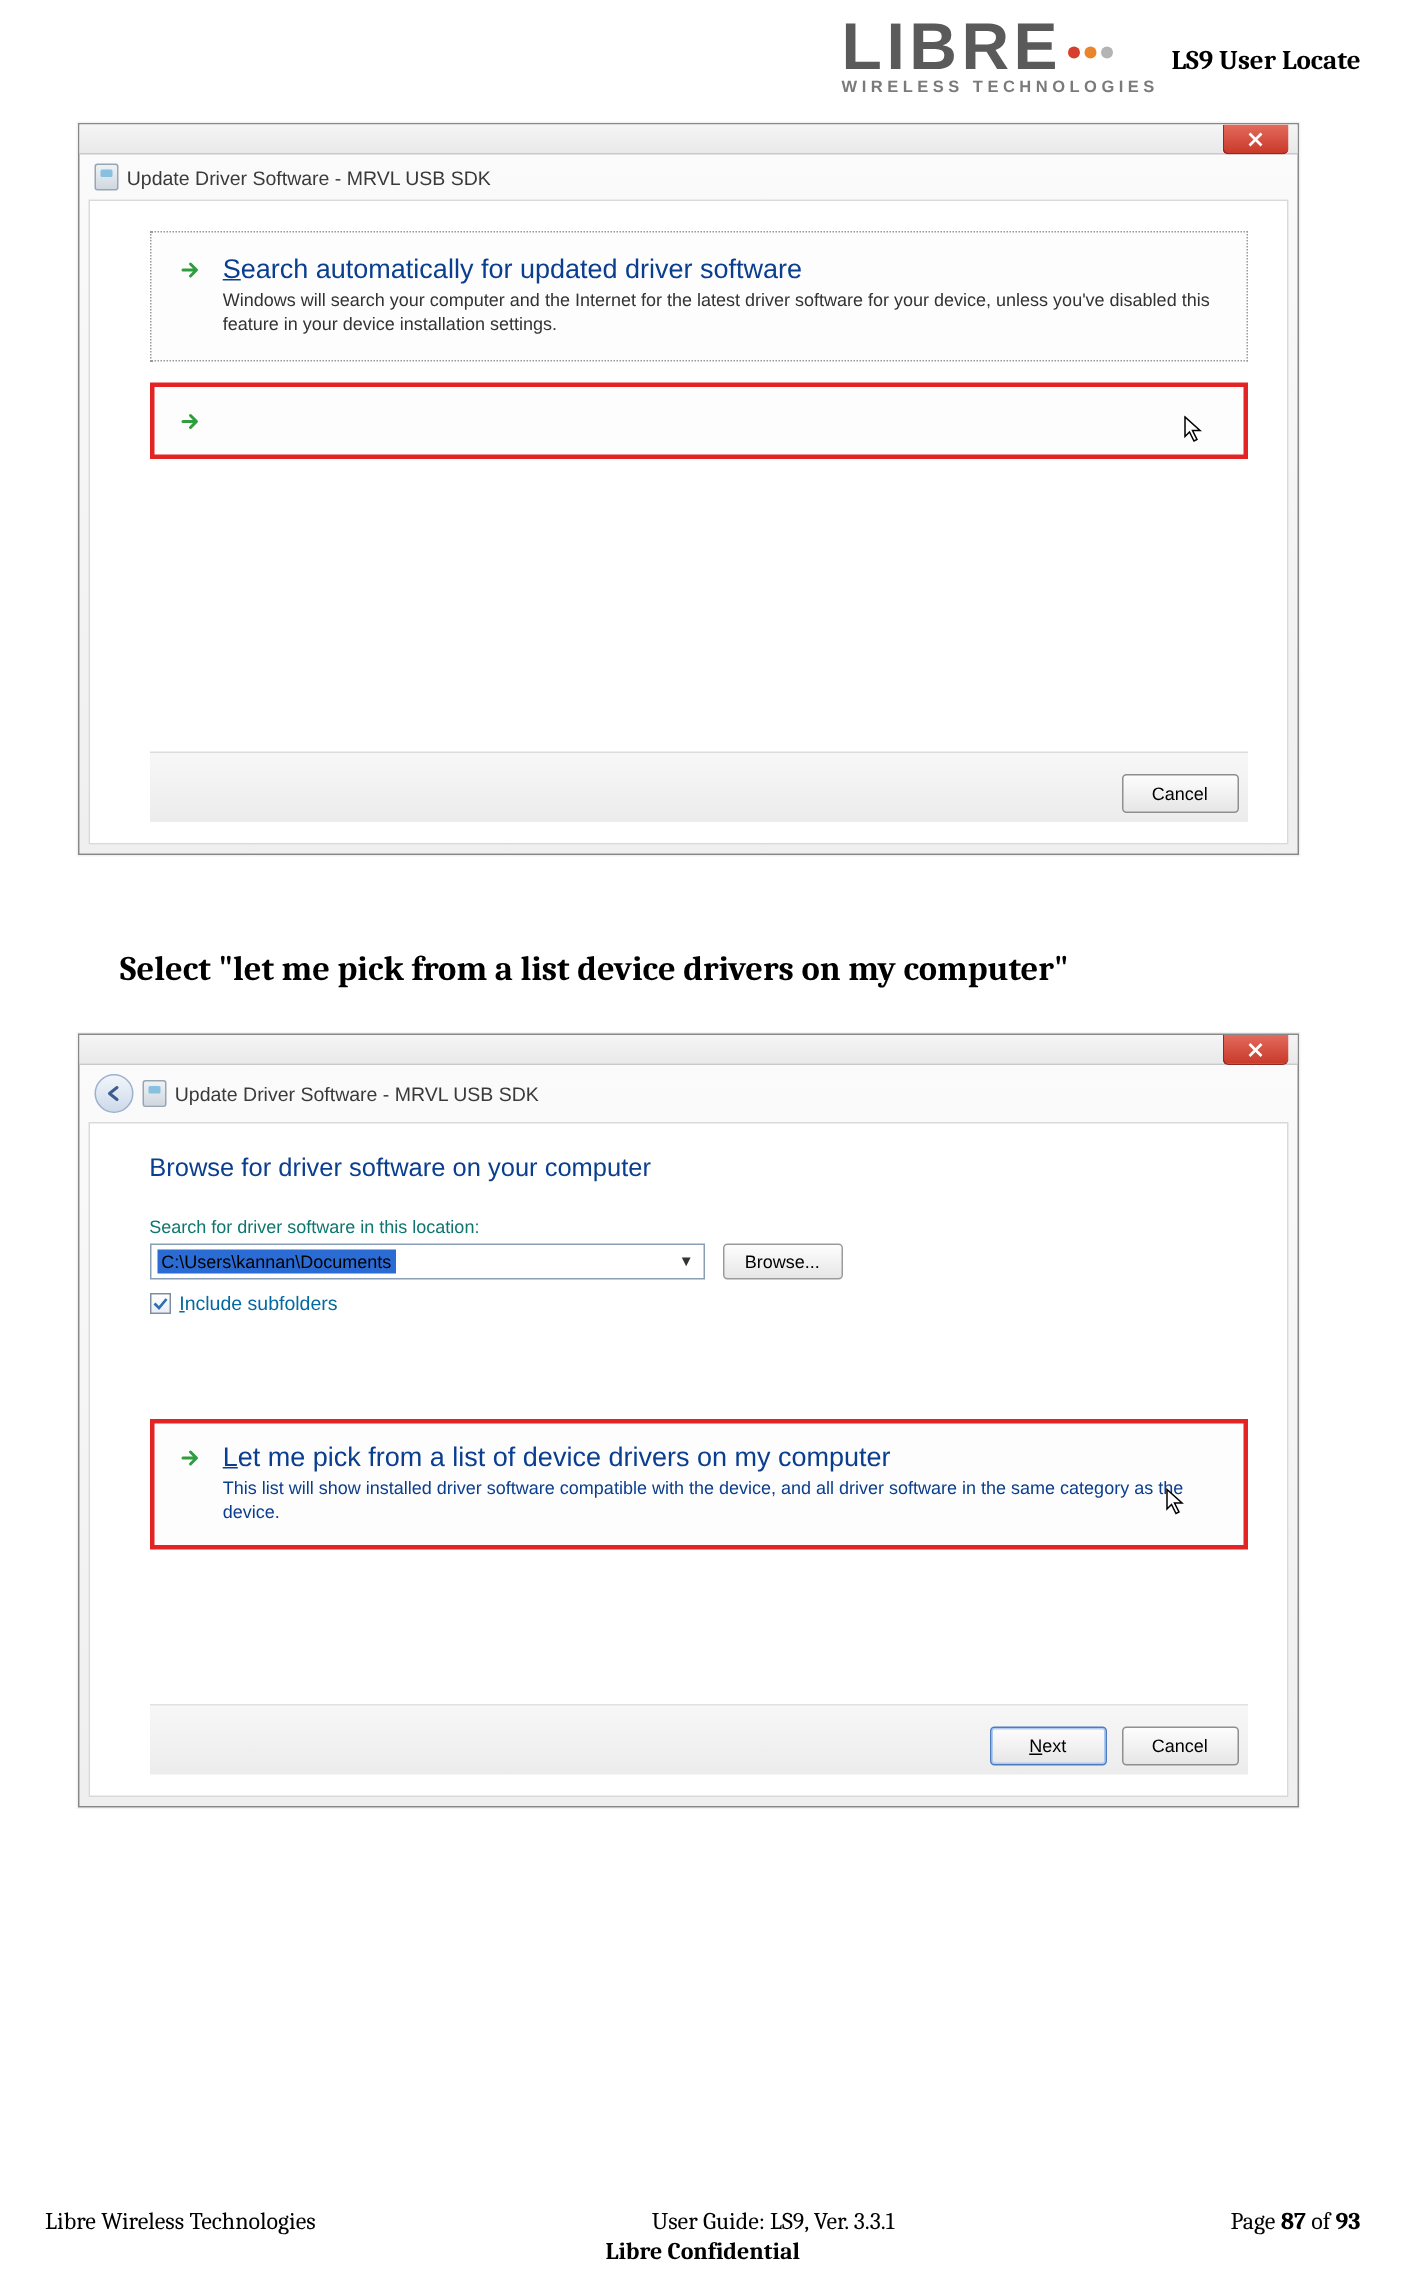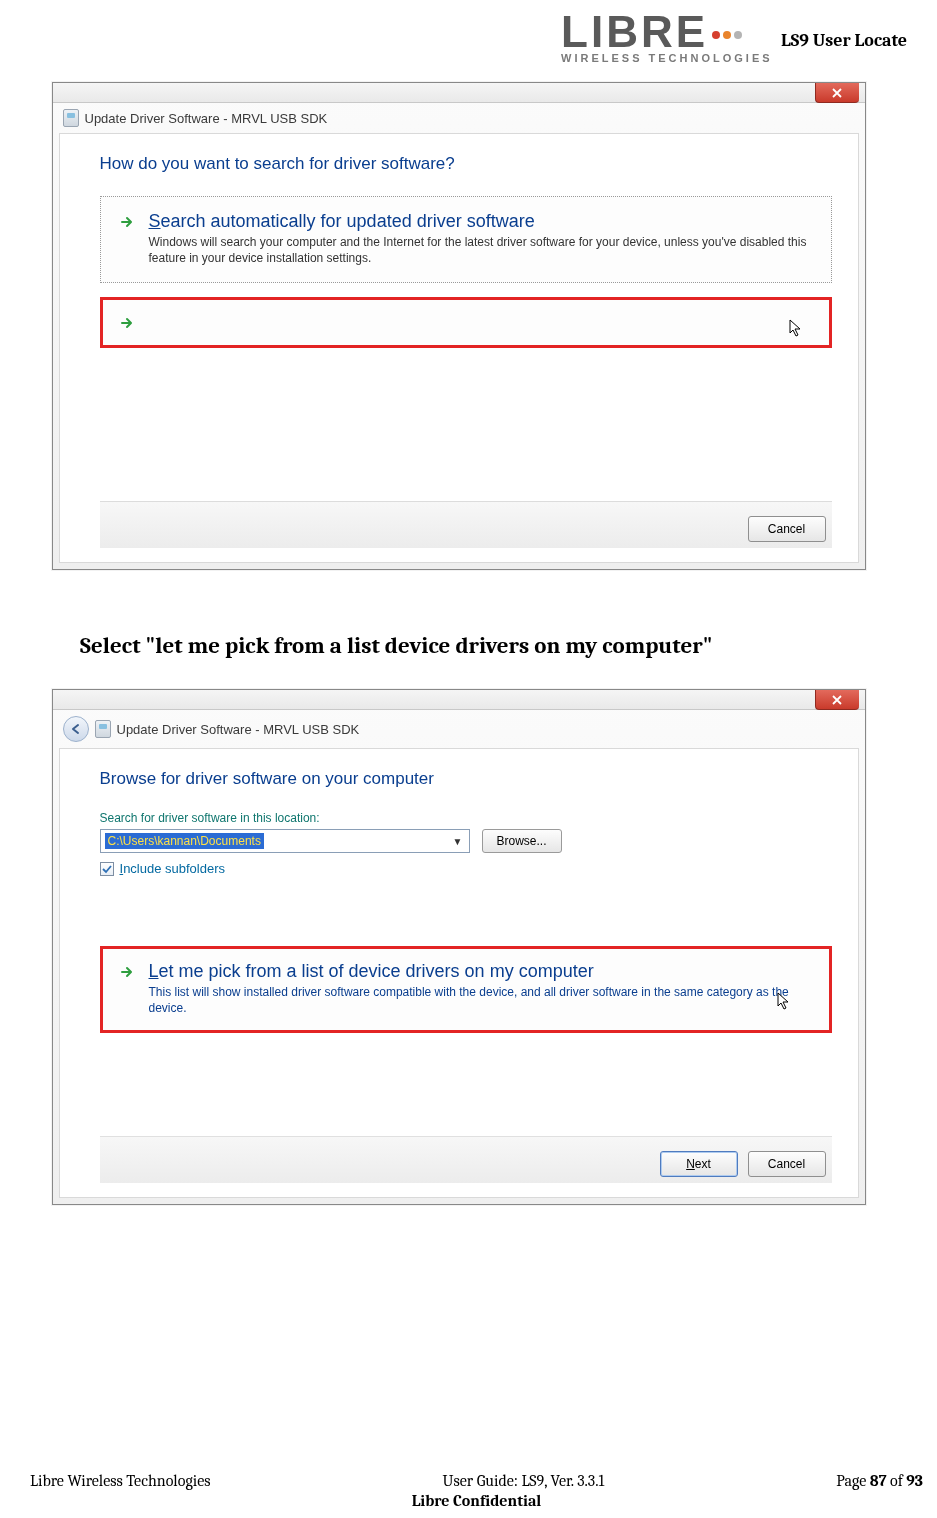--- a/index.html
+++ b/index.html
@@ -42,37 +42,37 @@
   .opt-title { color:#0a3e8f; font-size:18px; }
   .opt-desc  { color:#333; font-size:12px; line-height:1.35; margin-top:2px; }
   .opt-desc.blue { color:#0a3e8f; }
   .cursor-ico { position:absolute; width:16px; height:20px; }
   .cursor-ico svg { width:16px; height:20px; }
 
   
   .field-label { font-size:12px; color:#0f766e; margin-bottom:4px; }
   .path-row { display:flex; gap:12px; align-items:center; margin-bottom:8px; }
   .path-input { flex:0 0 370px; height:24px; border:1px solid #8a9eb6; background:#fff; display:flex; align-items:center; justify-content:space-between; padding:0 4px 0 4px; font-size:12px; }
-  .path-input .sel { background:#2b6cd4; color:#fde047; padding:1px 3px; }
+  .path-input .sel { background:#2b6cd4; color:#000000; padding:1px 3px; }
   .path-input .dd { width:14px; text-align:center; color:#333; font-size:10px; }
   .browse-btn { height:24px; padding:0 14px; font-size:12px; background:linear-gradient(#fdfdfd,#e6e6e6); border:1px solid #9a9a9a; border-radius:3px; }
   .chk-row { display:flex; align-items:center; gap:6px; font-size:13px; color:#0369a1; }
   .chk { width:14px; height:14px; border:1px solid #7d8ea3; background:linear-gradient(#fff,#e8eef5); display:flex; align-items:center; justify-content:center; }
   .chk svg { width:10px; height:10px; }
 
   .button-row { margin-top:auto; display:flex; justify-content:flex-end; gap:10px; padding:14px 6px 6px 0; border-top:1px solid #e0e0e0; background:linear-gradient(#f7f7f7,#ececec); }
   .dialog-body.nobtns .button-row { border-top:1px solid #dcdcdc; }
   .win-btn { min-width:78px; height:26px; font-size:12px; background:linear-gradient(#fdfdfd,#e6e6e6); border:1px solid #8f8f8f; border-radius:3px; }
   .win-btn.primary { border:1px solid #4f7bbf; box-shadow:0 0 0 1px #aecbef inset; }
 
   
   .instruction { font-family:Cambria,Georgia,serif; font-weight:700; font-size:23px; margin:62px 0 30px 70px; }
 
   
-  .page-footer { position:absolute; left:30px; right:14px; bottom:8px; font-family:Cambria,Georgia,serif; font-size:16px; }
+  .page-footer { position:absolute; left:30px; right:30px; bottom:8px; font-family:Cambria,Georgia,serif; font-size:16px; }
   .page-footer .row1 { display:flex; justify-content:space-between; }
   .page-footer .row2 { text-align:center; font-weight:700; margin-top:2px; }
 </style>
 </head>
 <body>
 
 <div class="page-header">
   <div class="logo">
     <div class="logo-top">
       <span class="logo-text">LIBRE</span>
@@ -93,21 +93,20 @@
       <svg viewBox="0 0 10 10">
           <path d="M1 1 L9 9 M9 1 L1 9" stroke="#fff" stroke-width="1.8"></path>
         </svg>
     </div>
   </div>
   <div class="dialog-titlebar">
     <span class="dev-icon"></span>
     <span>Update Driver Software - MRVL USB SDK</span>
   </div>
   <div class="dialog-body nobtns" style="min-height:430px;">
-    <div class="dlg-heading">How do you want to search for driver software?</div>
 
     <div class="option-box dashed">
       <span class="arrow-ico">
         <svg viewBox="0 0 16 16">
             <path d="M3 8 H11 M8 4 L12 8 L8 12" stroke="#2e9e3f" stroke-width="2" fill="none" stroke-linecap="round" stroke-linejoin="round"></path>
           </svg>
       </span>
       <div>
         <div class="opt-title">
           <span style="text-decoration:underline">S</span><span>earch automatically for updated driver software</span>

